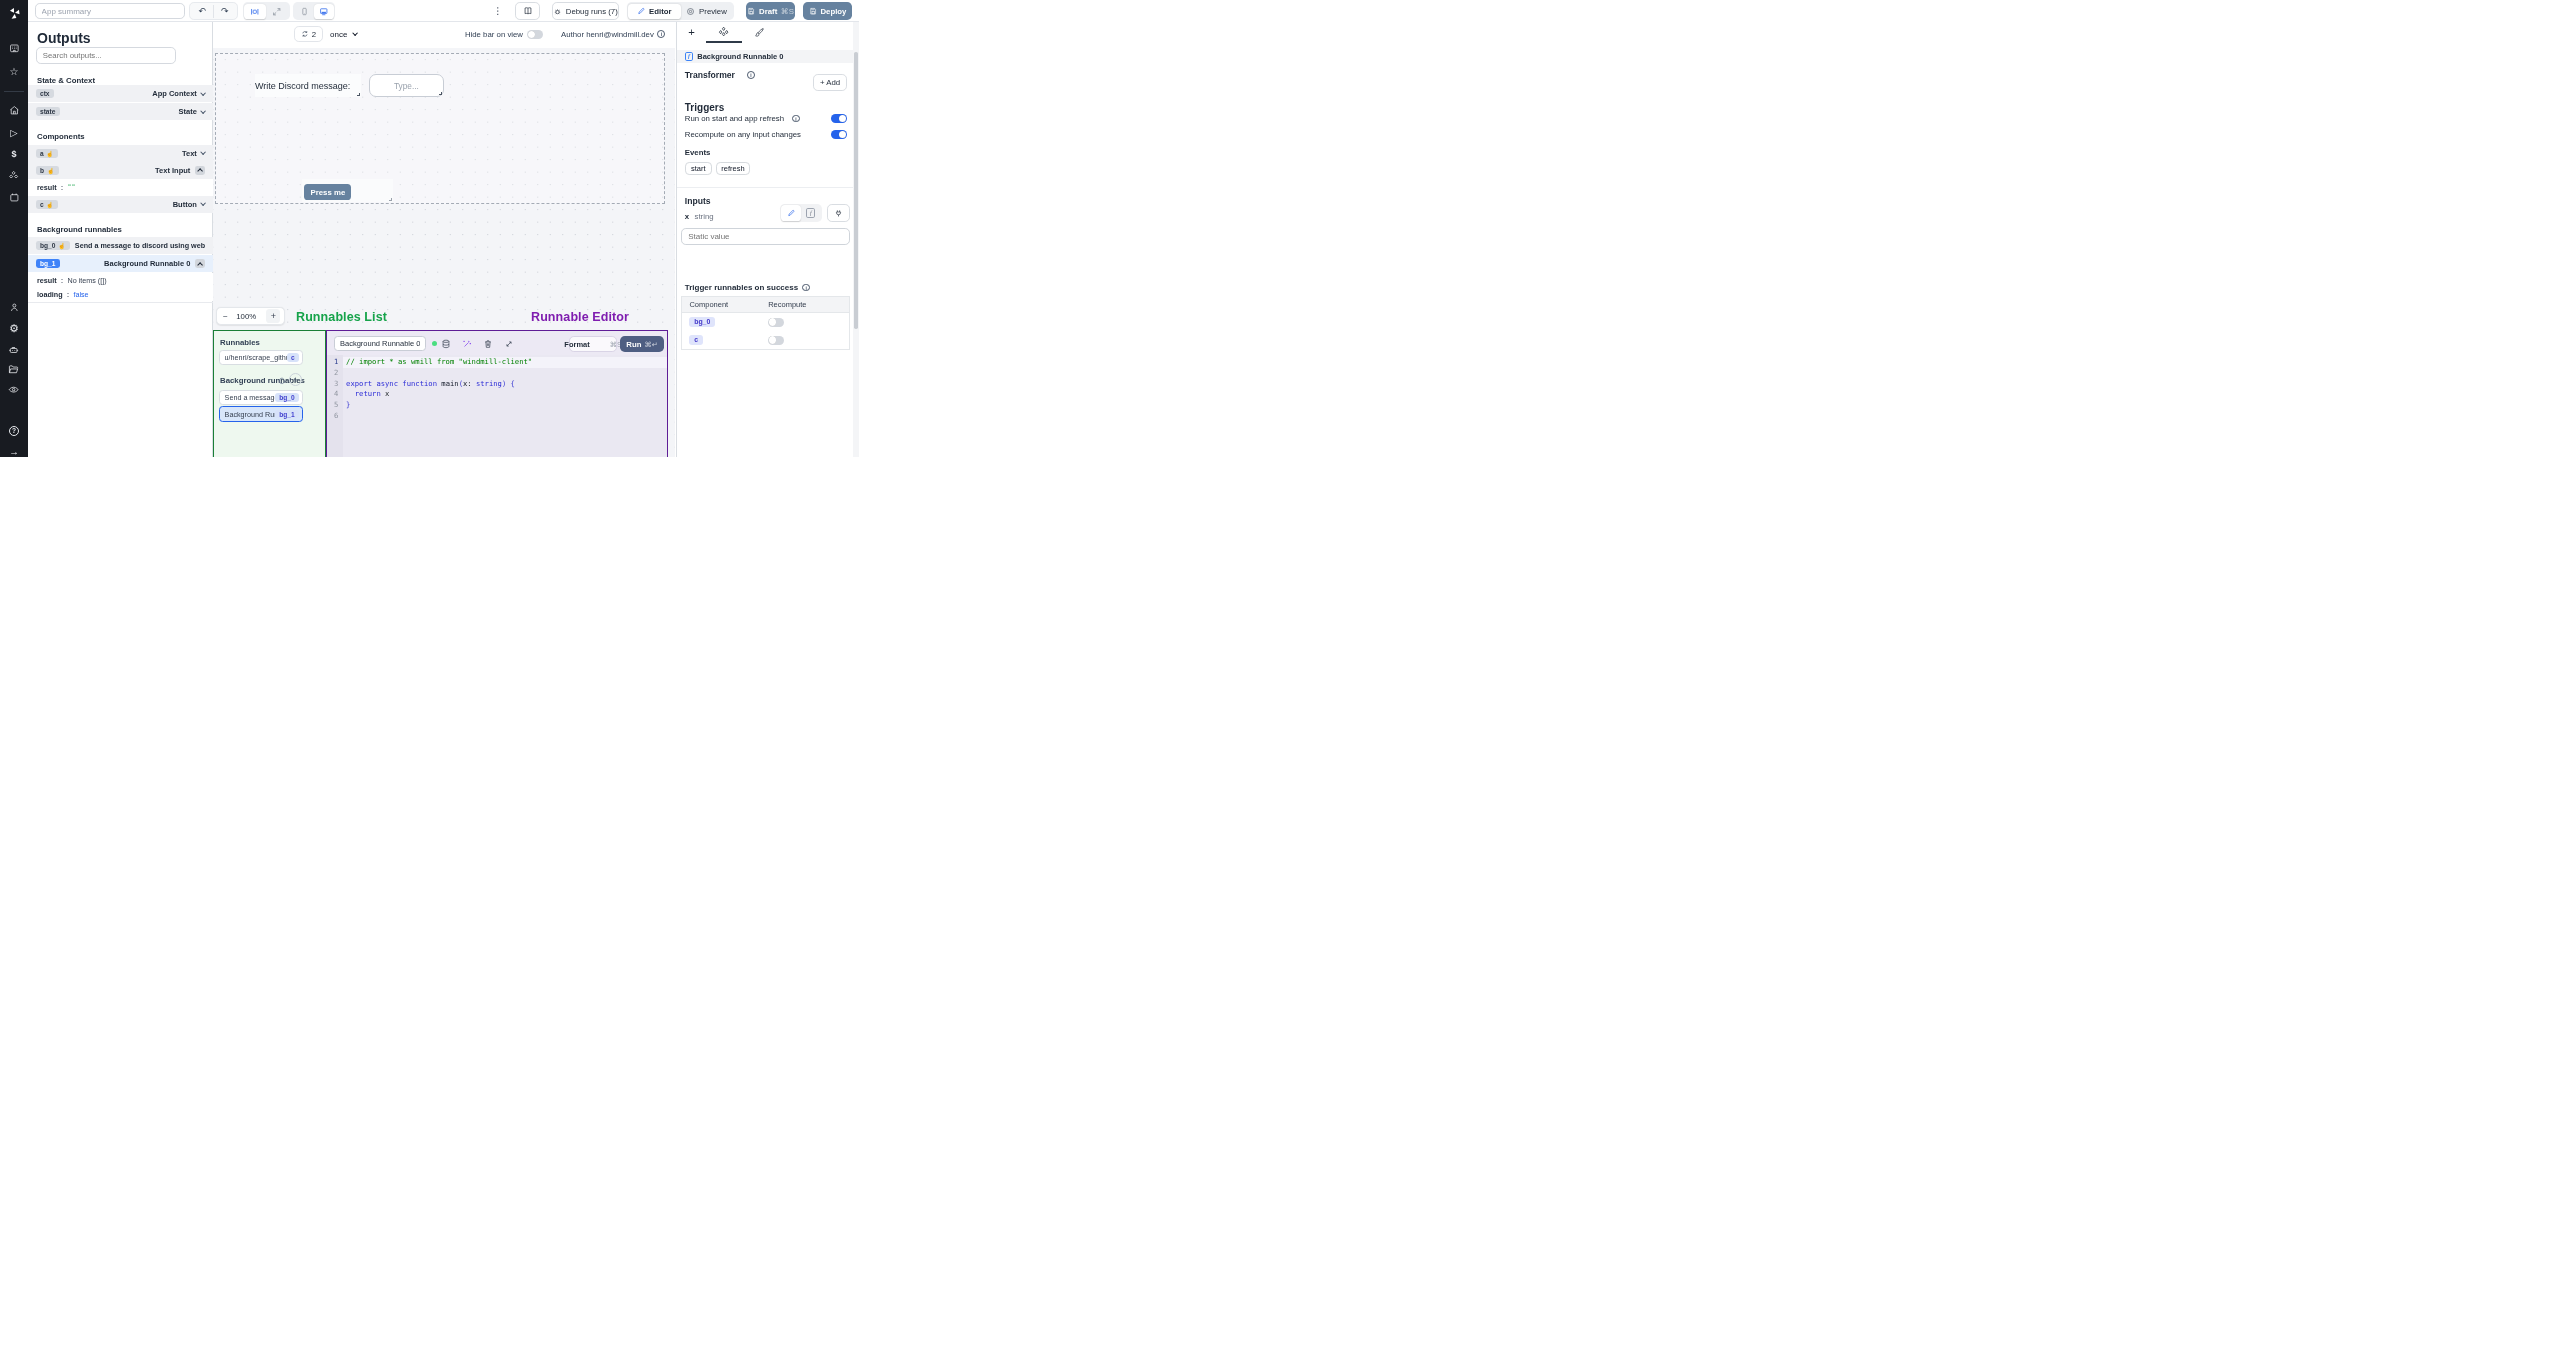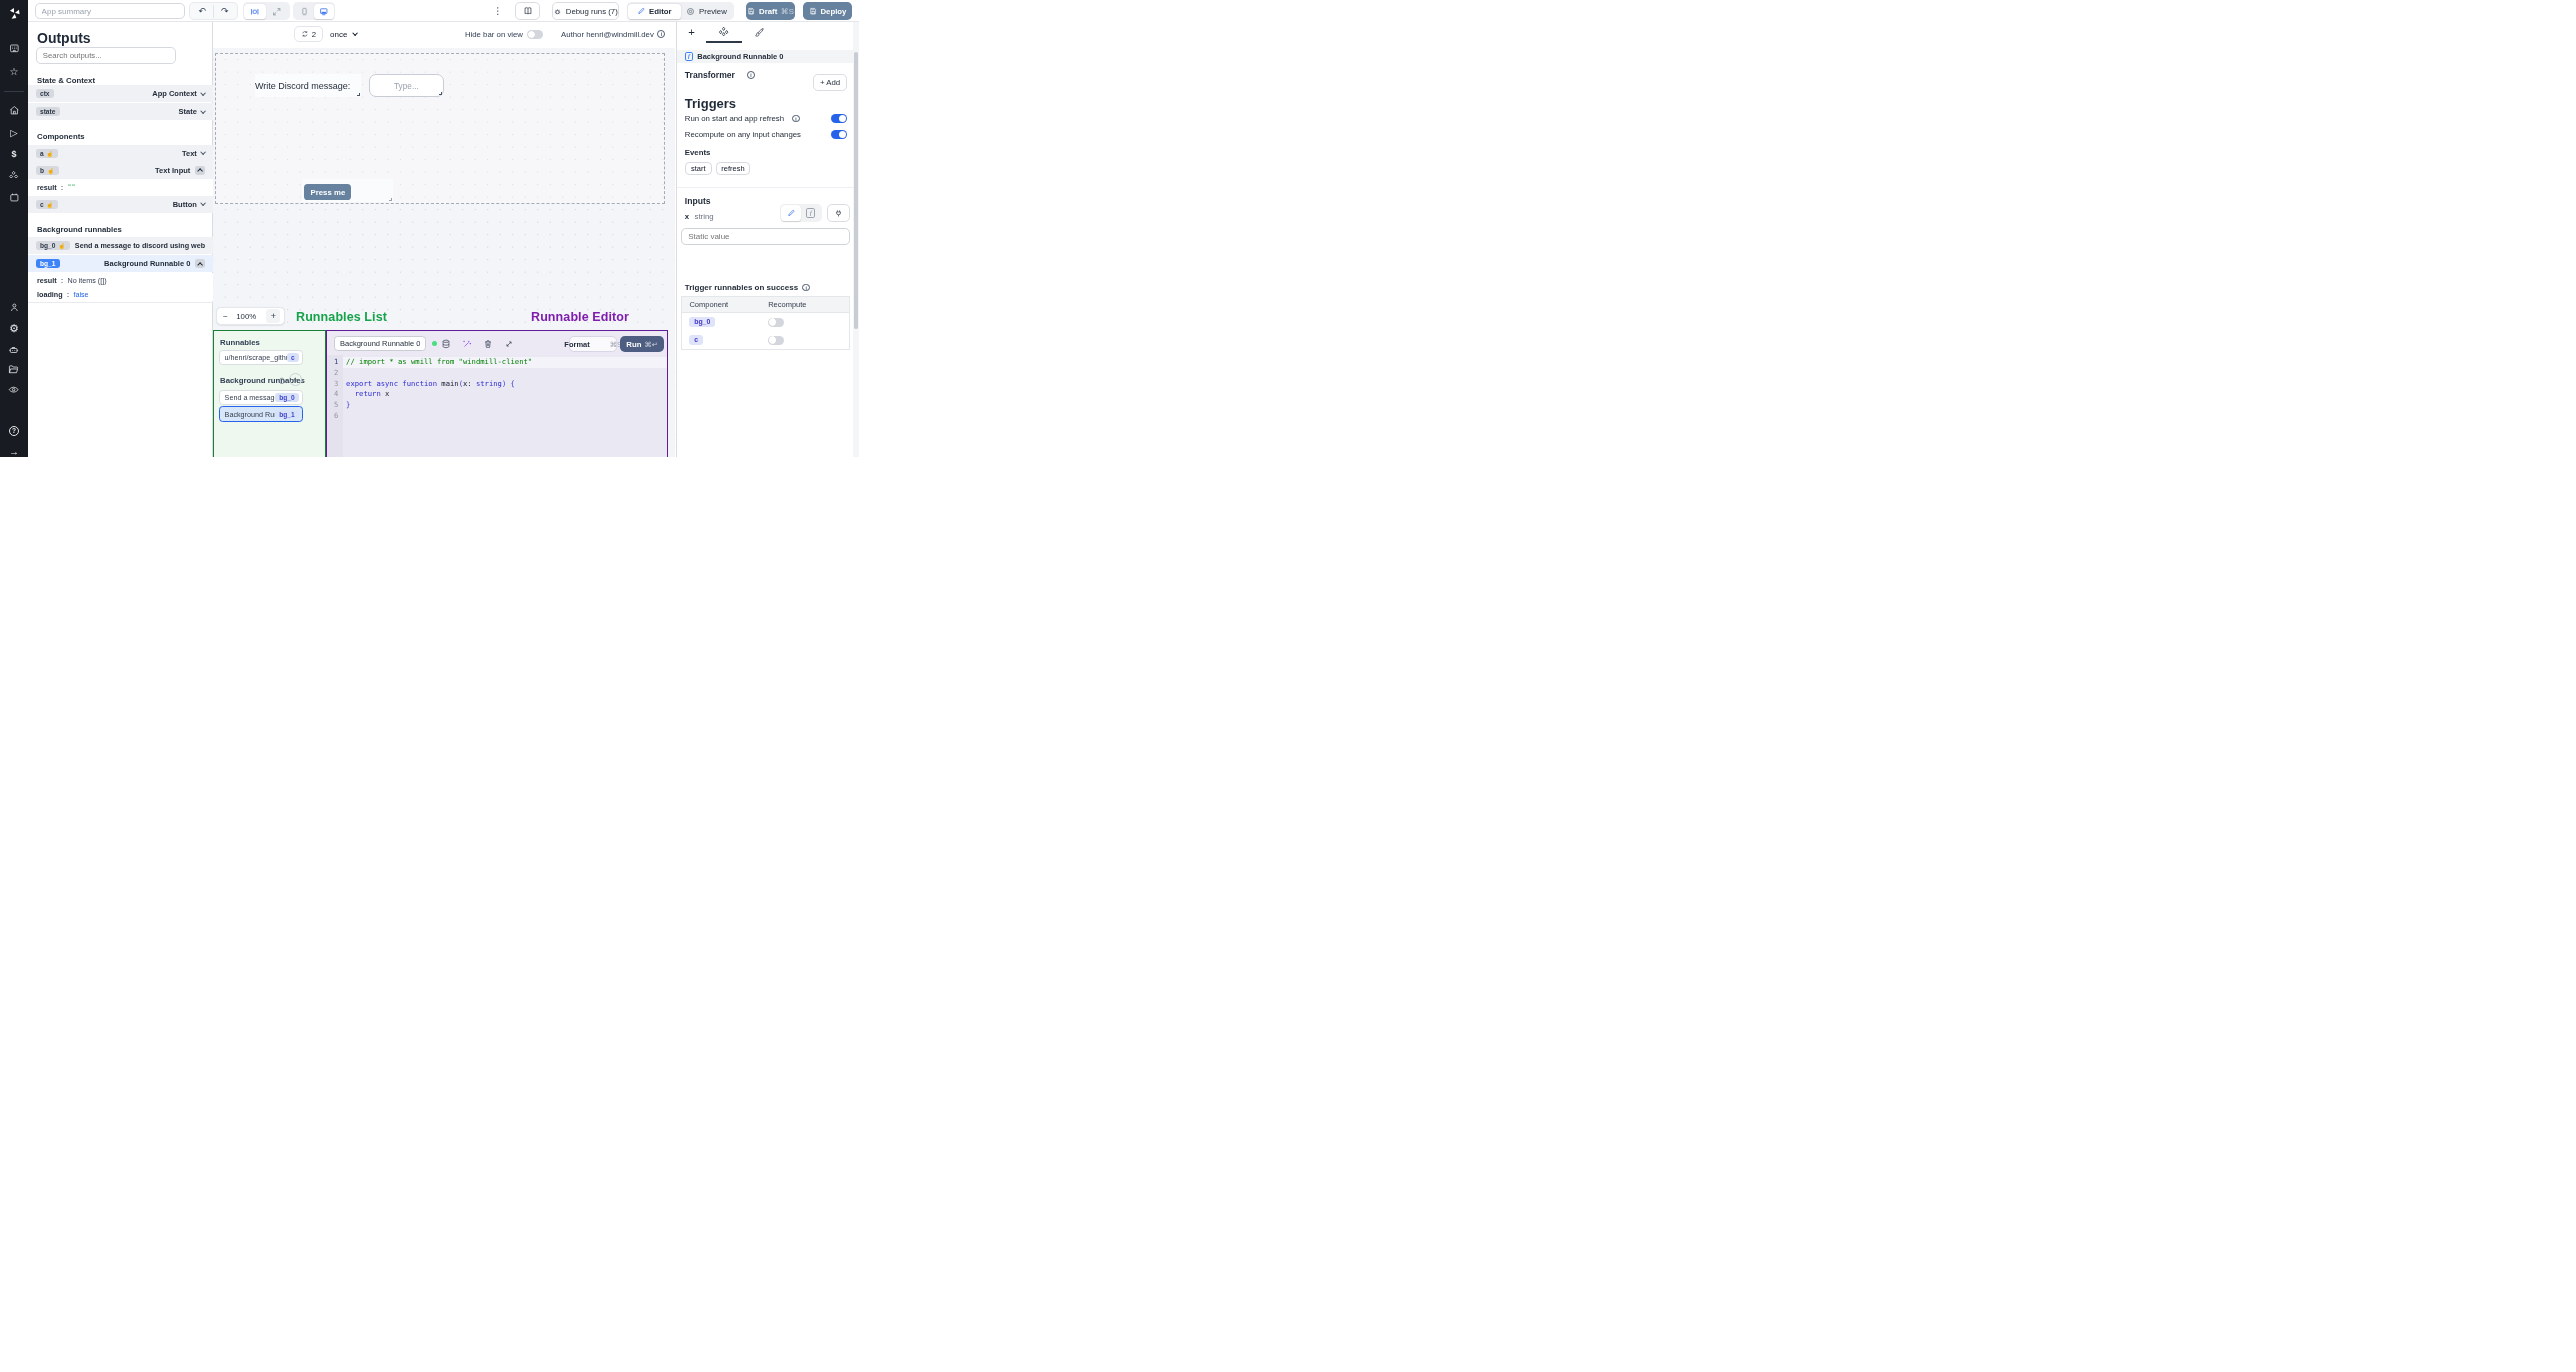--- a/index.html
+++ b/index.html
@@ -505,21 +505,21 @@
       <span class="ficon">f</span>
       <span style="font-size:7.5px; font-weight:bold; color:#1f2937">Background Runnable 0</span>
     </div>
 
     <div class="abs" style="left:7.8px; top:48px; display:flex; align-items:center; gap:12px">
       <span style="font-size:8.6px; font-weight:bold">Transformer</span>
       <span class="info">i</span>
     </div>
     <button class="abs btn" style="left:136px; top:52px; width:34px; height:16.7px; font-size:7.8px">+ Add</button>
 
-    <div class="rp-h" style="top:74px; font-size:13px">Triggers</div>
+    <div class="rp-h" style="top:80px; font-size:10px">Triggers</div>
     <div class="abs" style="left:7.8px; top:92px; width:162px; display:flex; align-items:center; gap:8px">
       <span style="font-size:7.8px">Run on start and app refresh</span>
       <span class="info">i</span>
       <span class="toggle on" style="margin-left:auto">
           <span class="knob"></span>
         </span>
     </div>
     <div class="abs" style="left:7.8px; top:108px; width:162px; display:flex; align-items:center">
       <span style="font-size:7.8px">Recompute on any input changes</span>
       <span class="toggle on" style="margin-left:auto">

